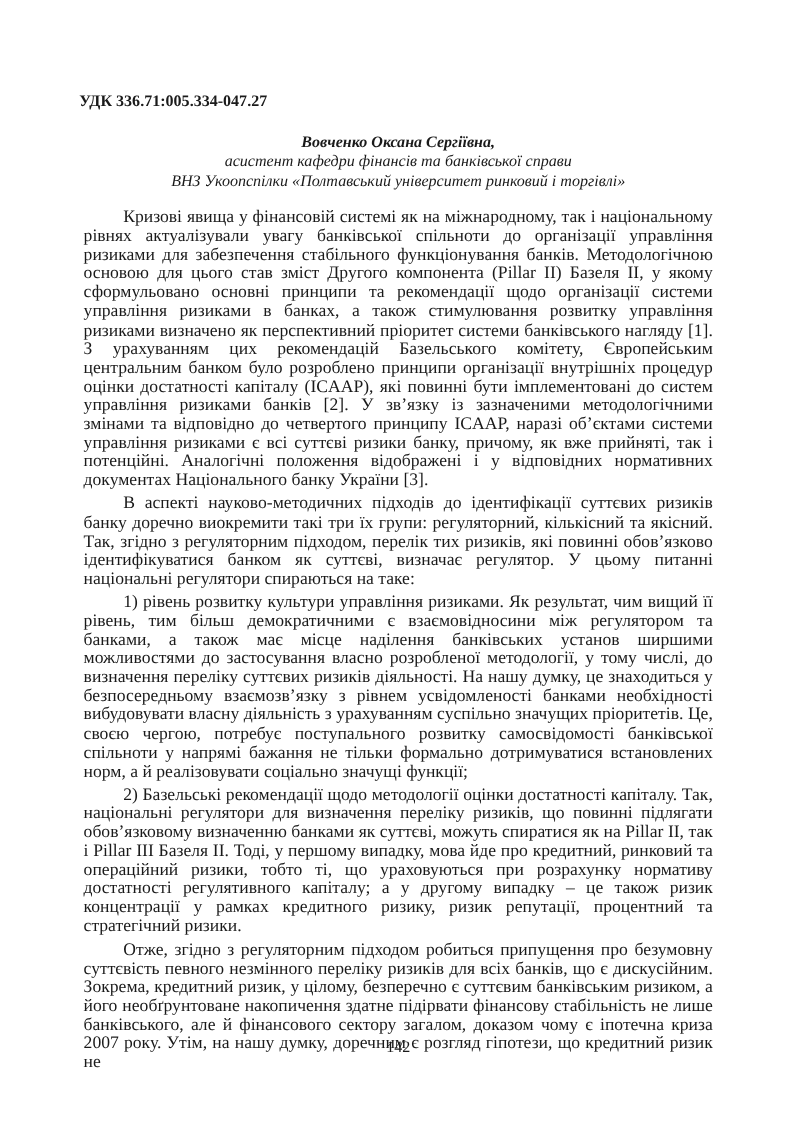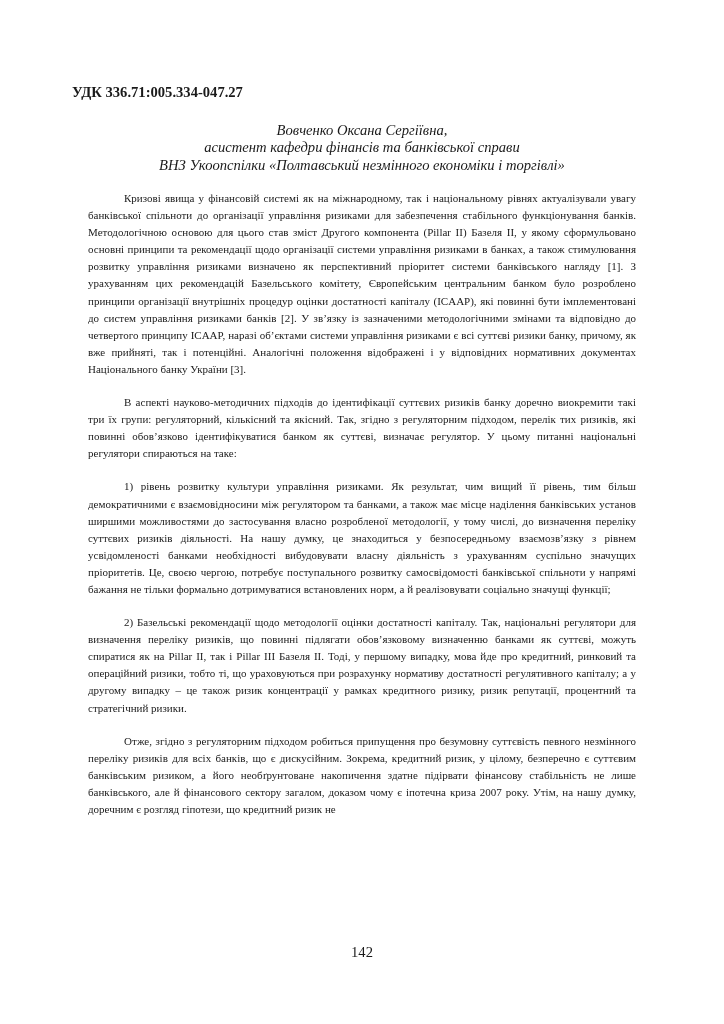--- a/index.html
+++ b/index.html
@@ -24,42 +24,42 @@
     line-height: 17.5px;
     margin: 0 0 20px 0;
     text-align: left;
   }
   .author-block {
     text-align: center;
     font-size: 14.6px;
     line-height: 17.5px;
   }
   .author-name {
-    font-weight: normal;
+    font-weight: bold;
     font-style: italic;
   }
   .author-position,
   .author-institution {
     font-style: italic;
     text-align: center;
   }
   .article-title {
     font-size: 14.6px;
     font-weight: normal;
     text-align: center;
     line-height: 17.5px;
     margin: 15px 0 0 0;
     text-transform: none;
   }
   .body-text {
     margin-top: 15px;
   }
   .body-text p {
-    margin: 16px;
-    font-size: 11px;
+    margin: 4px;
+    font-size: 16px;
     line-height: 17.1px;
     text-align: justify;
     text-indent: 36px;
   }
   .page-number {
     position: absolute;
     left: 0;
     right: 0;
     top: 944px;
     text-align: center;
@@ -70,21 +70,21 @@
 </head>
 <body>
 
 <div class="page">
 
   <div class="udc">УДК 336.71:005.334-047.27</div>
 
   <div class="author-block">
     <div class="author-name">Вовченко Оксана Сергіївна,</div>
     <div class="author-position">асистент кафедри фінансів та банківської справи</div>
-    <div class="author-institution">ВНЗ Укоопспілки «Полтавський незмінного економіки і торгівлі»</div>
+    <div class="author-institution">ВНЗ Укоопспілки «Полтавський університет ринковий і торгівлі»</div>
   </div>
 
 
   <div class="body-text">
     <p>Кризові явища у фінансовій системі як на міжнародному, так і національному рівнях актуалізували увагу банківської спільноти до організації управління ризиками для забезпечення стабільного функціонування банків. Методологічною основою для цього став зміст Другого компонента (Pillar II) Базеля II, у якому сформульовано основні принципи та рекомендації щодо організації системи управління ризиками в банках, а також стимулювання розвитку управління ризиками визначено як перспективний пріоритет системи банківського нагляду [1]. З урахуванням цих рекомендацій Базельського комітету, Європейським центральним банком було розроблено принципи організації внутрішніх процедур оцінки достатності капіталу (ICAAP), які повинні бути імплементовані до систем управління ризиками банків [2]. У зв’язку із зазначеними методологічними змінами та відповідно до четвертого принципу ICAAP, наразі об’єктами системи управління ризиками є всі суттєві ризики банку, причому, як вже прийняті, так і потенційні. Аналогічні положення відображені і у відповідних нормативних документах Національного банку України [3].</p>
     <p>В аспекті науково-методичних підходів до ідентифікації суттєвих ризиків банку доречно виокремити такі три їх групи: регуляторний, кількісний та якісний. Так, згідно з регуляторним підходом, перелік тих ризиків, які повинні обов’язково ідентифікуватися банком як суттєві, визначає регулятор. У цьому питанні національні регулятори спираються на таке:</p>
     <p>1) рівень розвитку культури управління ризиками. Як результат, чим вищий її рівень, тим більш демократичними є взаємовідносини між регулятором та банками, а також має місце наділення банківських установ ширшими можливостями до застосування власно розробленої методології, у тому числі, до визначення переліку суттєвих ризиків діяльності. На нашу думку, це знаходиться у безпосередньому взаємозв’язку з рівнем усвідомленості банками необхідності вибудовувати власну діяльність з урахуванням суспільно значущих пріоритетів. Це, своєю чергою, потребує поступального розвитку самосвідомості банківської спільноти у напрямі бажання не тільки формально дотримуватися встановлених норм, а й реалізовувати соціально значущі функції;</p>
     <p>2) Базельські рекомендації щодо методології оцінки достатності капіталу. Так, національні регулятори для визначення переліку ризиків, що повинні підлягати обов’язковому визначенню банками як суттєві, можуть спиратися як на Pillar II, так і Pillar III Базеля II. Тоді, у першому випадку, мова йде про кредитний, ринковий та операційний ризики, тобто ті, що ураховуються при розрахунку нормативу достатності регулятивного капіталу; а у другому випадку – це також ризик концентрації у рамках кредитного ризику, ризик репутації, процентний та стратегічний ризики.</p>
     <p>Отже, згідно з регуляторним підходом робиться припущення про безумовну суттєвість певного незмінного переліку ризиків для всіх банків, що є дискусійним. Зокрема, кредитний ризик, у цілому, безперечно є суттєвим банківським ризиком, а його необґрунтоване накопичення здатне підірвати фінансову стабільність не лише банківського, але й фінансового сектору загалом, доказом чому є іпотечна криза 2007 року. Утім, на нашу думку, доречним є розгляд гіпотези, що кредитний ризик не</p>
   </div>

